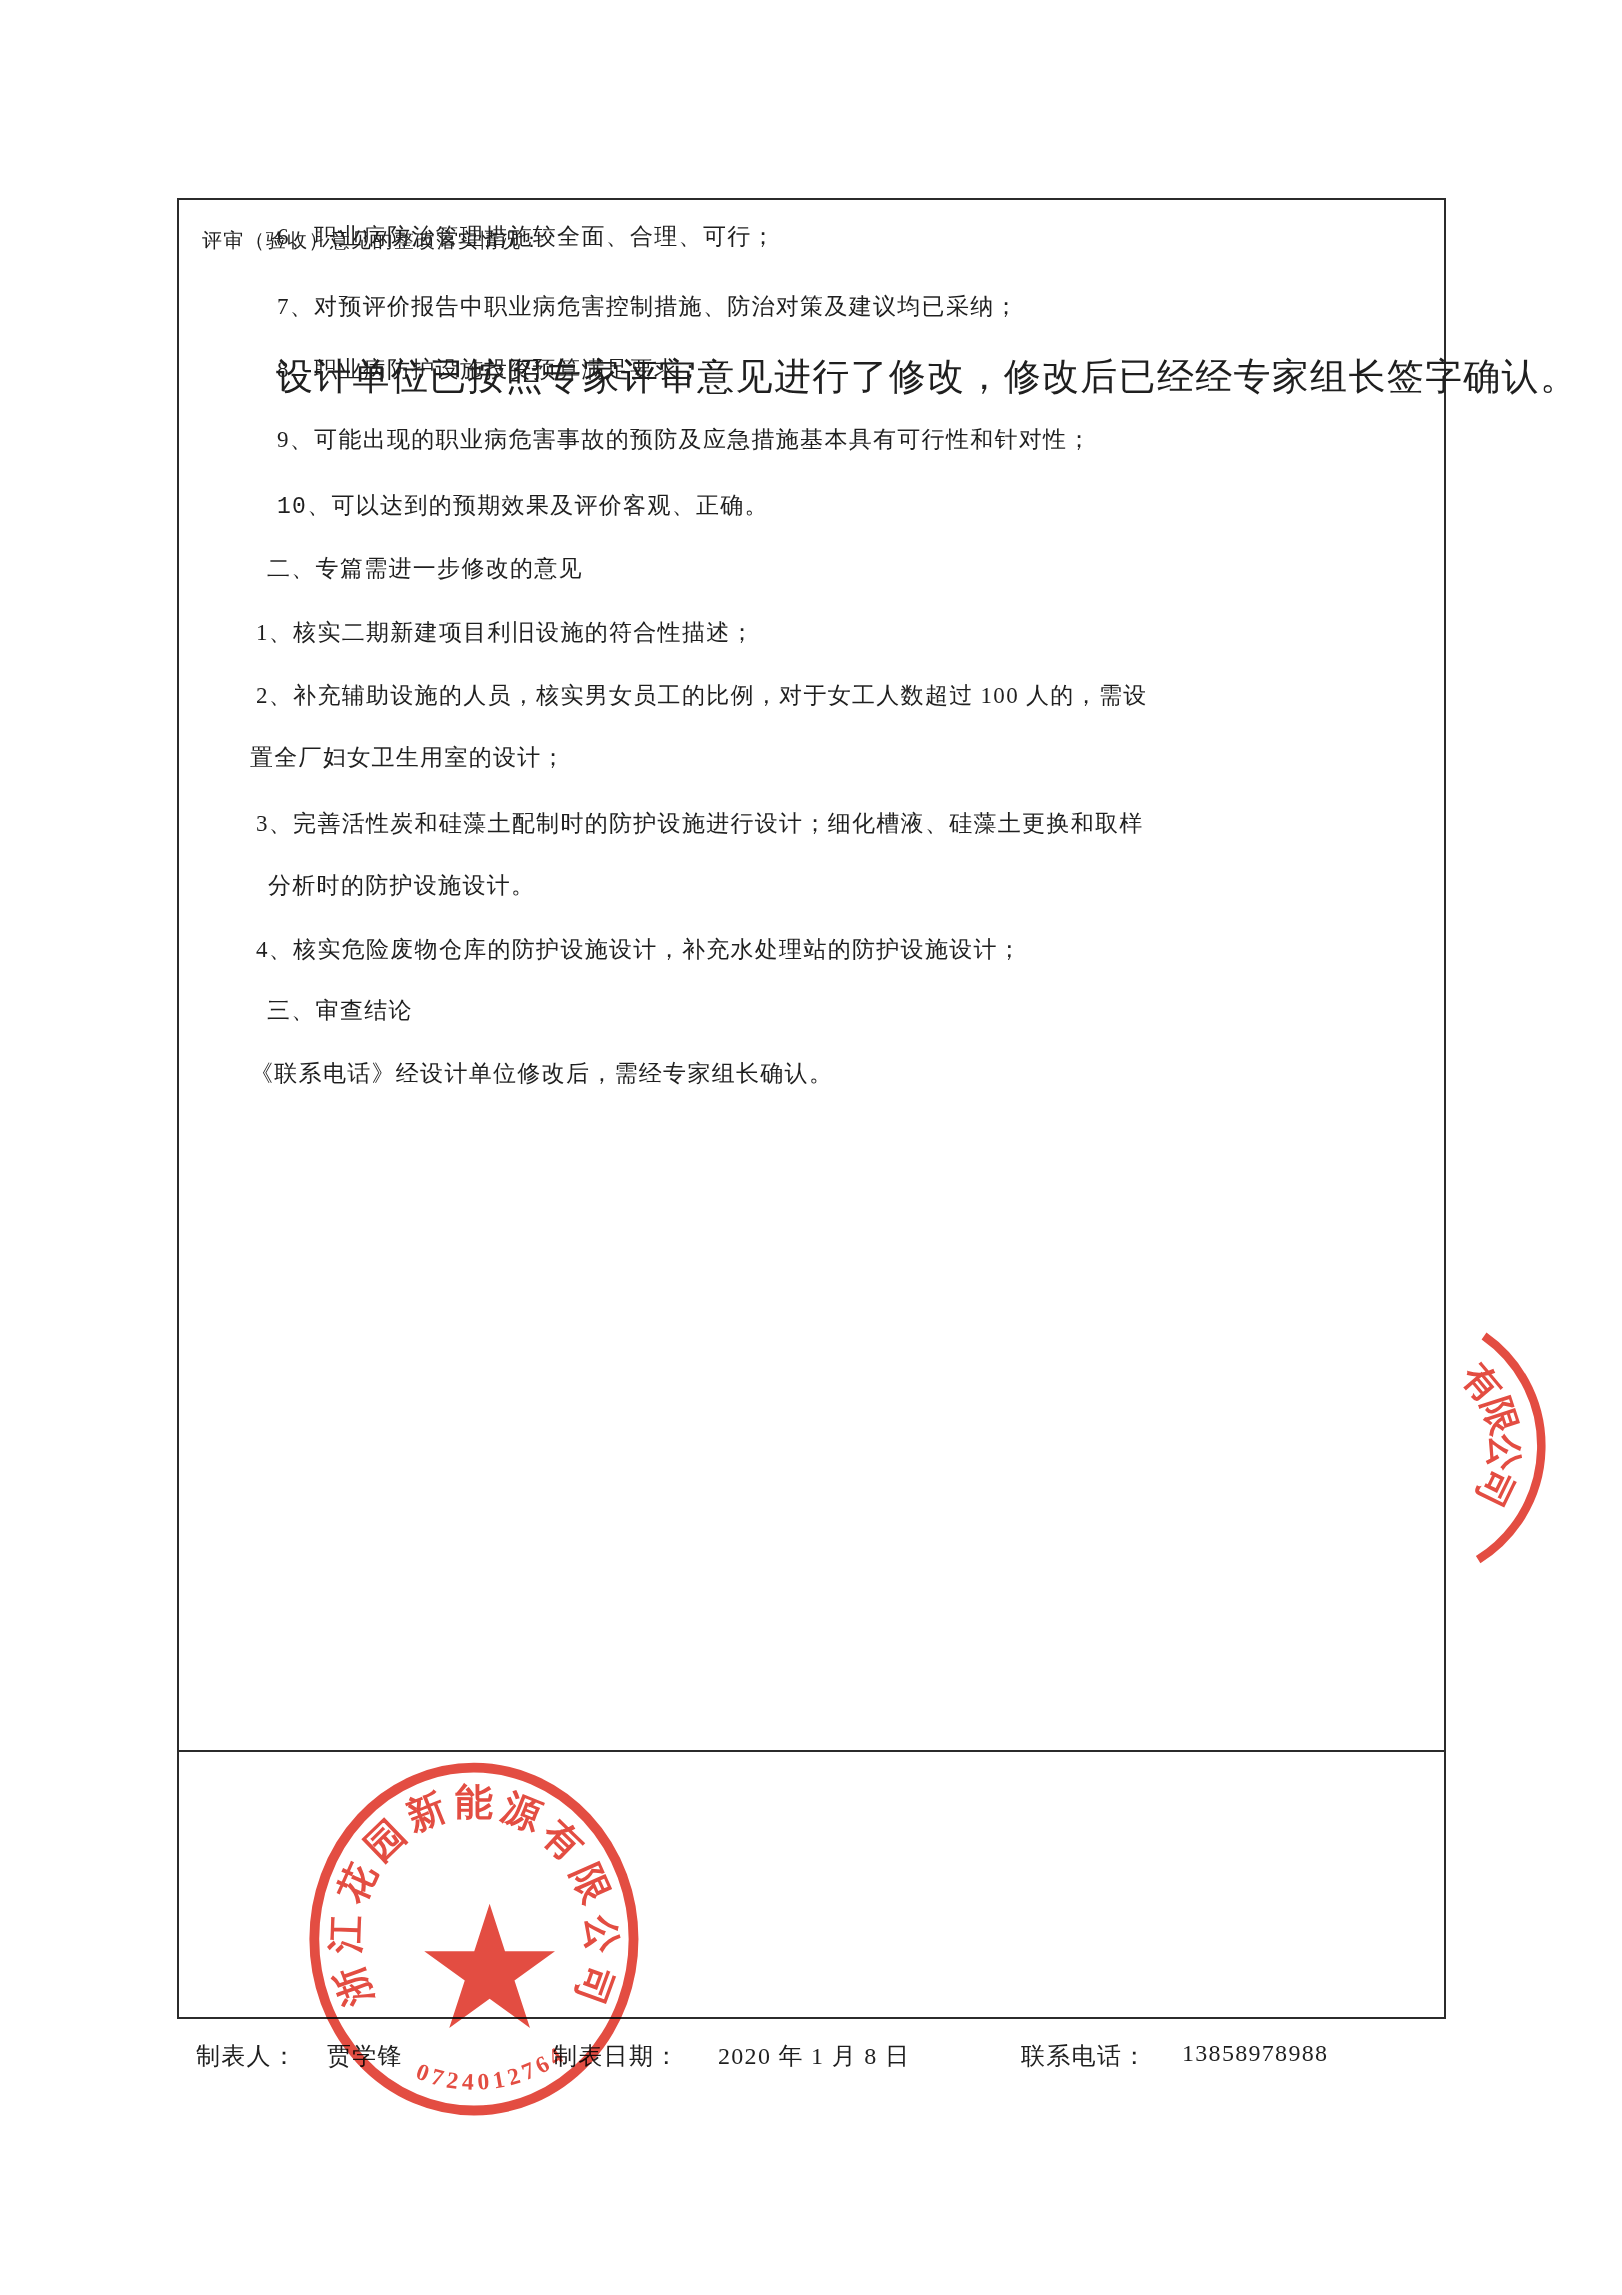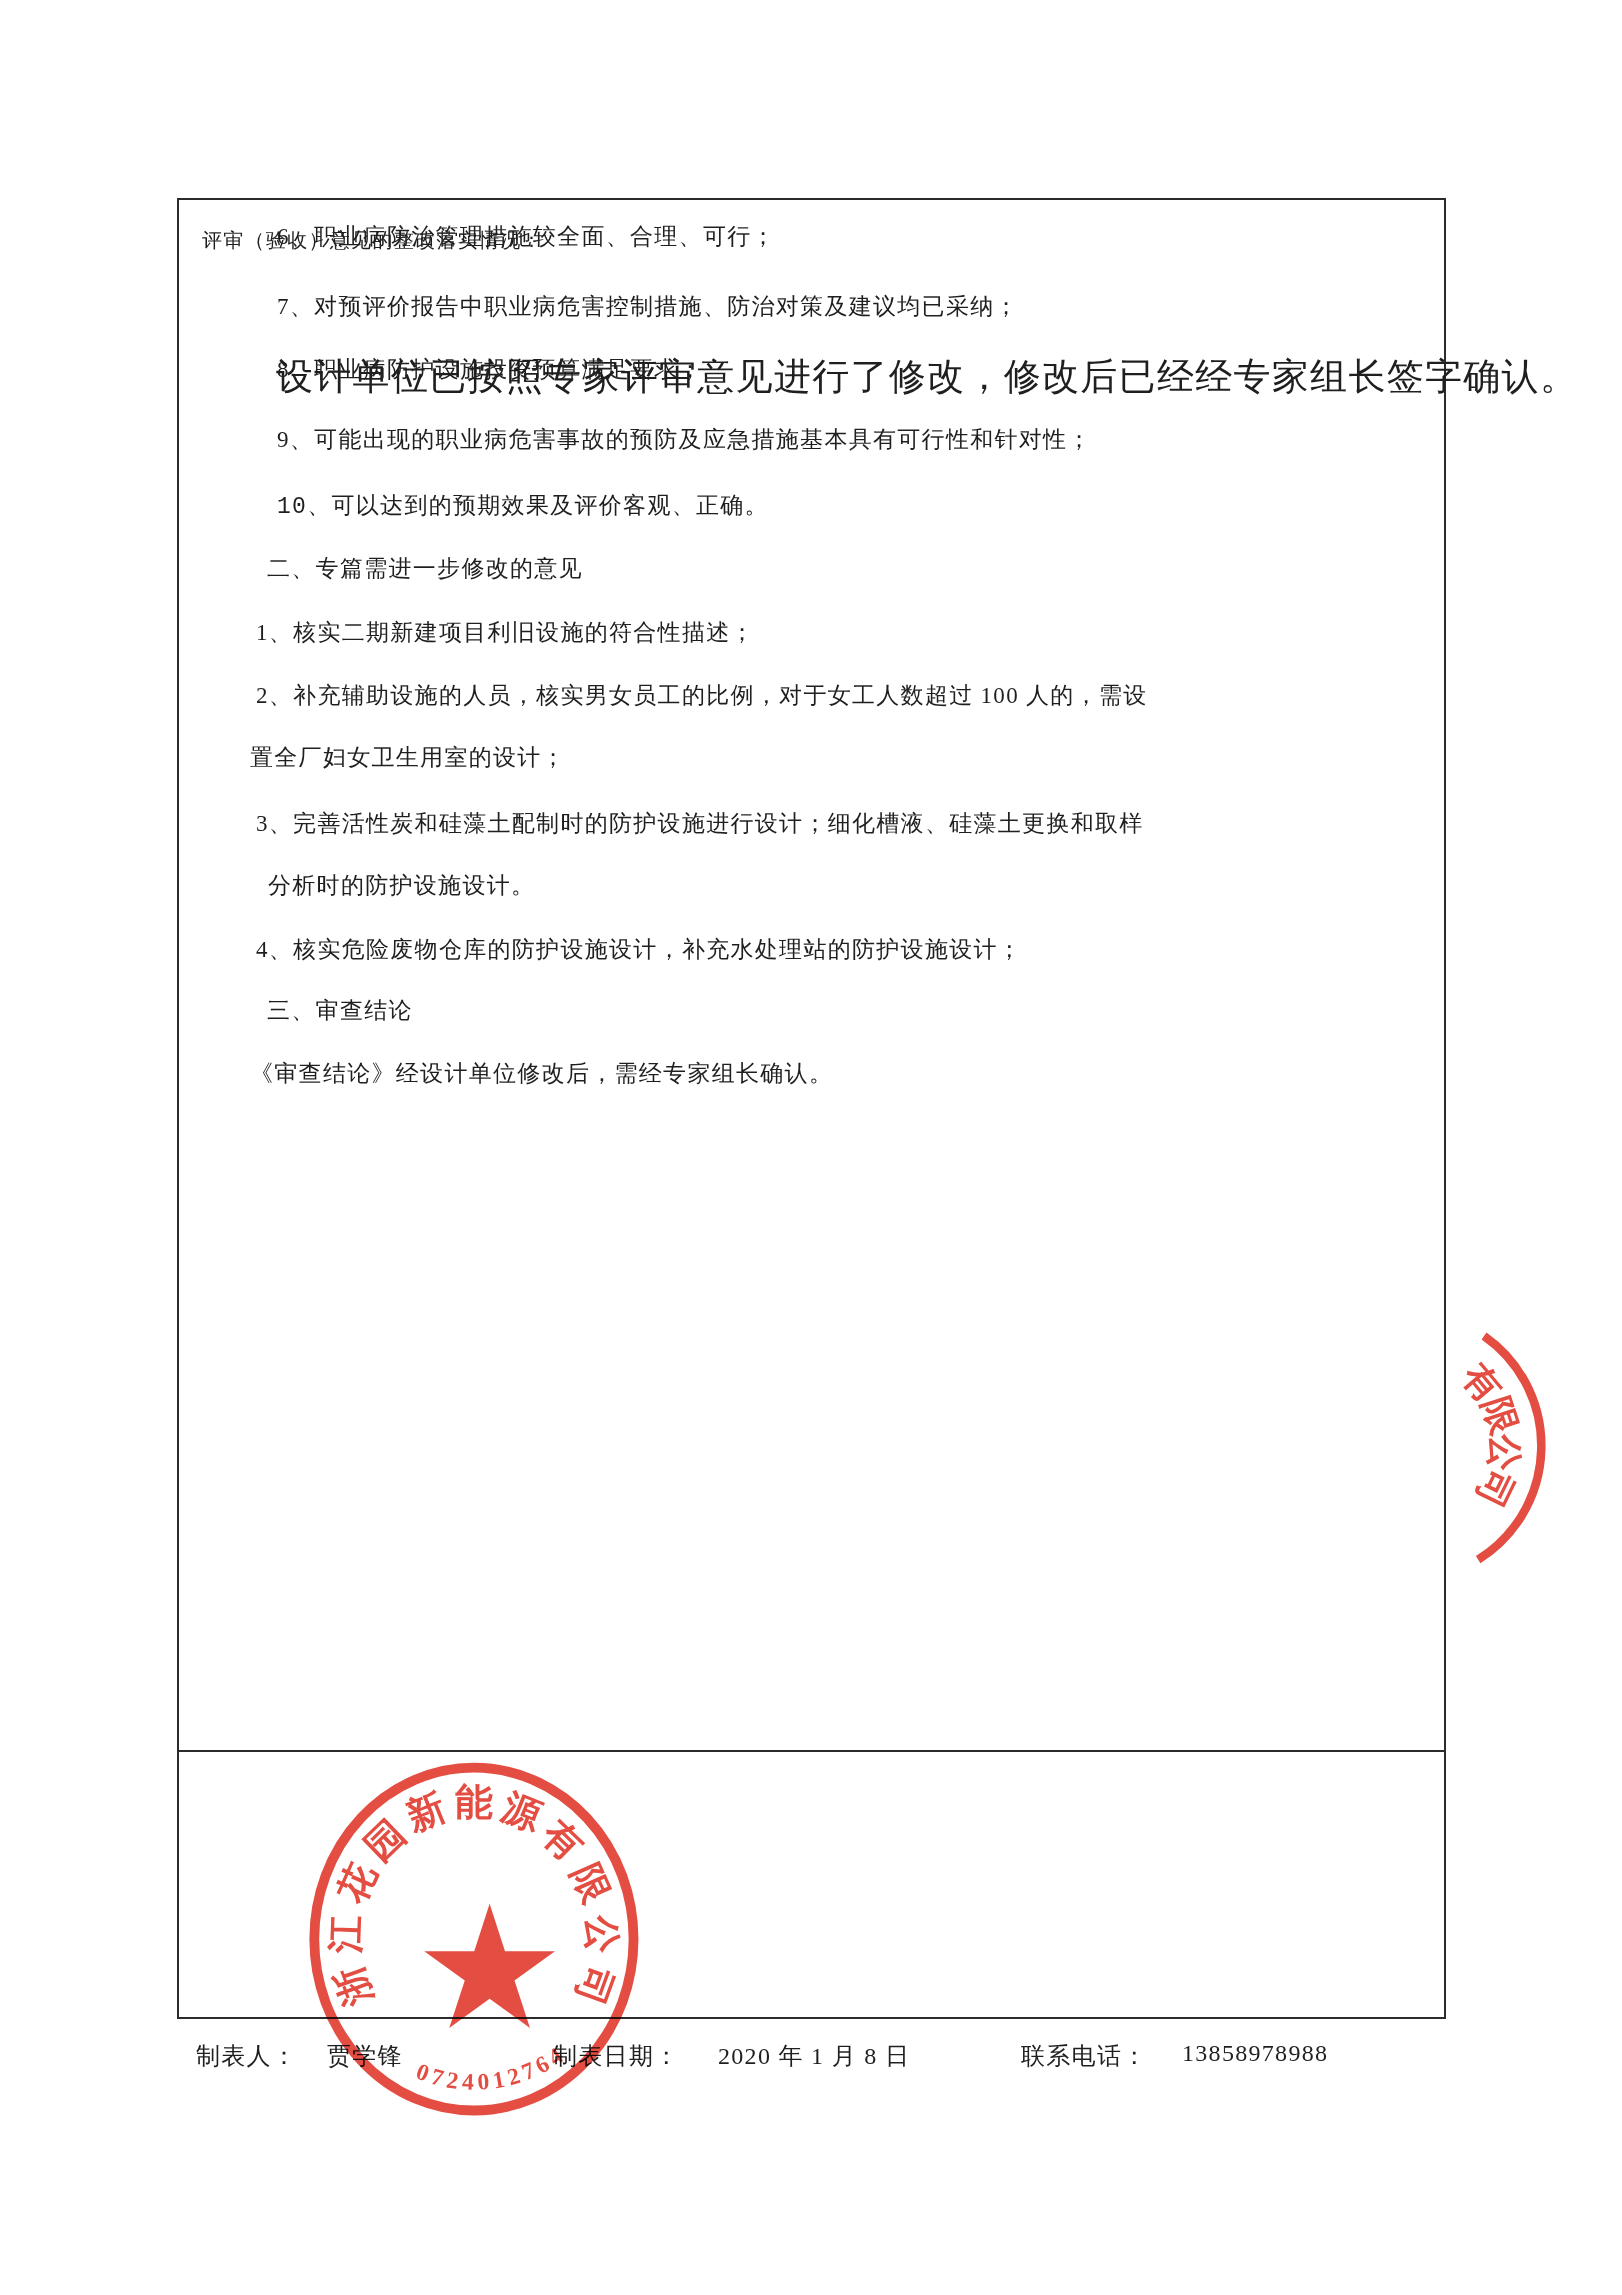--- a/index.html
+++ b/index.html
@@ -45,21 +45,21 @@
         <div class="line" style="left: 98px; top: 221px;">9、可能出现的职业病危害事故的预防及应急措施基本具有可行性和针对性；</div>
         <div class="line" style="left: 98px; top: 288px; font-family: Liberation Mono, monospace;">10、可以达到的预期效果及评价客观、正确。</div>
         <div class="line" style="left: 88px; top: 350px;">二、专篇需进一步修改的意见</div>
         <div class="line" style="left: 77px; top: 414px;">1、核实二期新建项目利旧设施的符合性描述；</div>
         <div class="line" style="left: 77px; top: 477px;">2、补充辅助设施的人员，核实男女员工的比例，对于女工人数超过 100 人的，需设</div>
         <div class="line" style="left: 71px; top: 539px;">置全厂妇女卫生用室的设计；</div>
         <div class="line" style="left: 77px; top: 605px;">3、完善活性炭和硅藻土配制时的防护设施进行设计；细化槽液、硅藻土更换和取样</div>
         <div class="line" style="left: 89px; top: 667px;">分析时的防护设施设计。</div>
         <div class="line" style="left: 77px; top: 731px;">4、核实危险废物仓库的防护设施设计，补充水处理站的防护设施设计；</div>
         <div class="line" style="left: 88px; top: 792px;">三、审查结论</div>
-        <div class="line" style="left: 71px; top: 855px;">《审查结论》经设计单位修改后，需经专家组长确认。</div>
+        <div class="line" style="left: 71px; top: 855px;">《联系电话》经设计单位修改后，需经专家组长确认。</div>
       </div>
     <div class="cell-divider"></div>
     <div>
       <div class="review-label">评审（验收）意见的整改落实情况：</div>
       <div class="review-body">设计单位已按照专家评审意见进行了修改，修改后已经经专家组长签字确认。</div>
     </div>
   </div>
 
   <div>
     <span class="footer-item" style="left:196px">制表人：</span>

